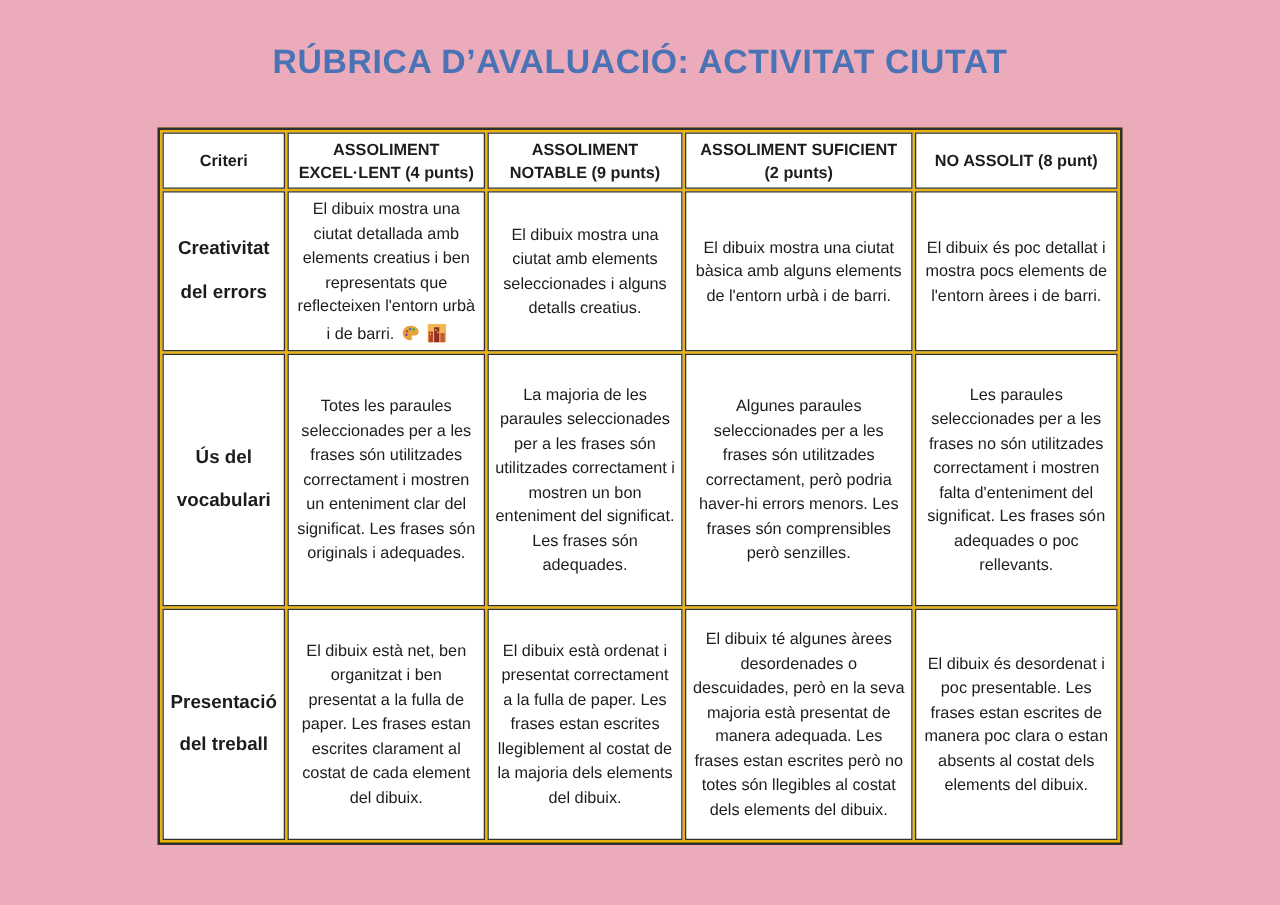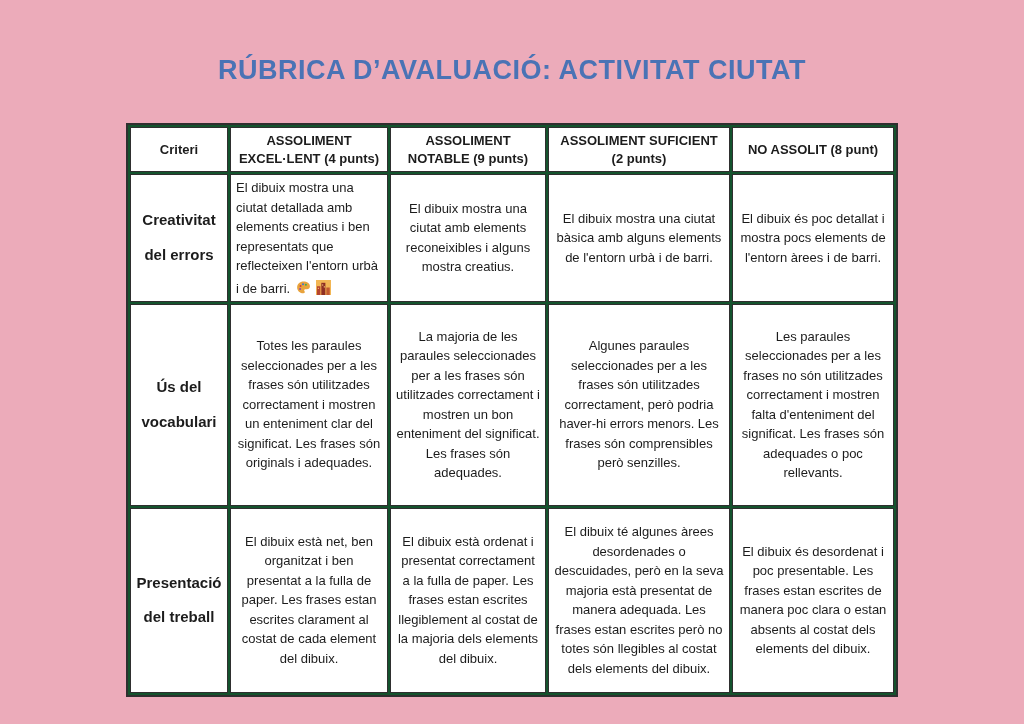--- a/index.html
+++ b/index.html
@@ -10,34 +10,34 @@
     color: #1c1c1c;
     overflow: hidden;
   }
   .page {
     width: 1024px;
     height: 724px;
     position: relative;
   }
   .page-title {
     text-align: center;
-    padding-top: 55px;
+    padding-top: 34px;
     font-size: 27px;
     font-weight: 700;
     letter-spacing: 0.5px;
     color: #4a73b5;
   }
   table.rubric {
     width: 764px;
     margin: 0 auto;
     margin-top: 37px;
     table-layout: fixed;
     border-collapse: separate;
     border-spacing: 2px;
-    background: #14532d;
+    background: #eab308;
     border: 2px solid #2f2f2f;
   }
   col.c-criteri   { width: 98px;  }
   col.c-excellent { width: 158px; }
   col.c-notable   { width: 156px; }
   col.c-suficient { width: 182px; }
   col.c-noassolit { width: 162px; }
   th, td {
     border: 1.5px solid #2f2f2f;
     vertical-align: middle;
@@ -54,21 +54,21 @@
   td.criterion {
     font-size: 15px;
     font-weight: 700;
     white-space: pre-line;
     line-height: 2.3;
   }
   td.desc {
     font-size: 13px;
     line-height: 1.5;
   }
-  td.desc.left { text-align: left; }
+  td.desc.left { text-align: center; }
   tr.row-creativitat td { height: 122px; }
   tr.row-vocabulari  td { height: 202px; }
   tr.row-presentacio td { height: 185px; }
   .inline-icons {
     display: inline-block;
     vertical-align: text-bottom;
     white-space: nowrap;
   }
   .inline-icons svg {
     display: inline-block;
@@ -118,21 +118,21 @@
               <rect x="0" y="0" width="24" height="24" fill="#f2b654"></rect>
               <rect x="1.5" y="10" width="5.5" height="14" fill="#b5452f"></rect>
               <rect x="8.5" y="4.5" width="6.5" height="19.5" fill="#8f2f23"></rect>
               <rect x="16.5" y="12" width="5.5" height="12" fill="#c2592f"></rect>
               <rect x="10" y="7" width="1.5" height="2" fill="#ffe08a"></rect>
               <rect x="12.5" y="10" width="1.5" height="2" fill="#ffe08a"></rect>
               <rect x="3" y="12.5" width="1.5" height="1.8" fill="#ffd27a"></rect>
             </svg>
           </span>
         </td>
-        <td class="desc">El dibuix mostra una ciutat amb elements reconeixibles i alguns mostra creatius.</td>
+        <td class="desc">El dibuix mostra una ciutat amb elements seleccionades i alguns detalls creatius.</td>
         <td class="desc">El dibuix mostra una ciutat bàsica amb alguns elements de l'entorn urbà i de barri.</td>
         <td class="desc">El dibuix és poc detallat i mostra pocs elements de l'entorn àrees i de barri.</td>
       </tr>
       <tr class="row-vocabulari">
         <td class="criterion">Ús del
 vocabulari</td>
         <td class="desc">Totes les paraules seleccionades per a les frases són utilitzades correctament i mostren un enteniment clar del significat. Les frases són originals i adequades.</td>
         <td class="desc">La majoria de les paraules seleccionades per a les frases són utilitzades correctament i mostren un bon enteniment del significat. Les frases són adequades.</td>
         <td class="desc">Algunes paraules seleccionades per a les frases són utilitzades correctament, però podria haver-hi errors menors. Les frases són comprensibles però senzilles.</td>
         <td class="desc">Les paraules seleccionades per a les frases no són utilitzades correctament i mostren falta d'enteniment del significat. Les frases són adequades o poc rellevants.</td>

